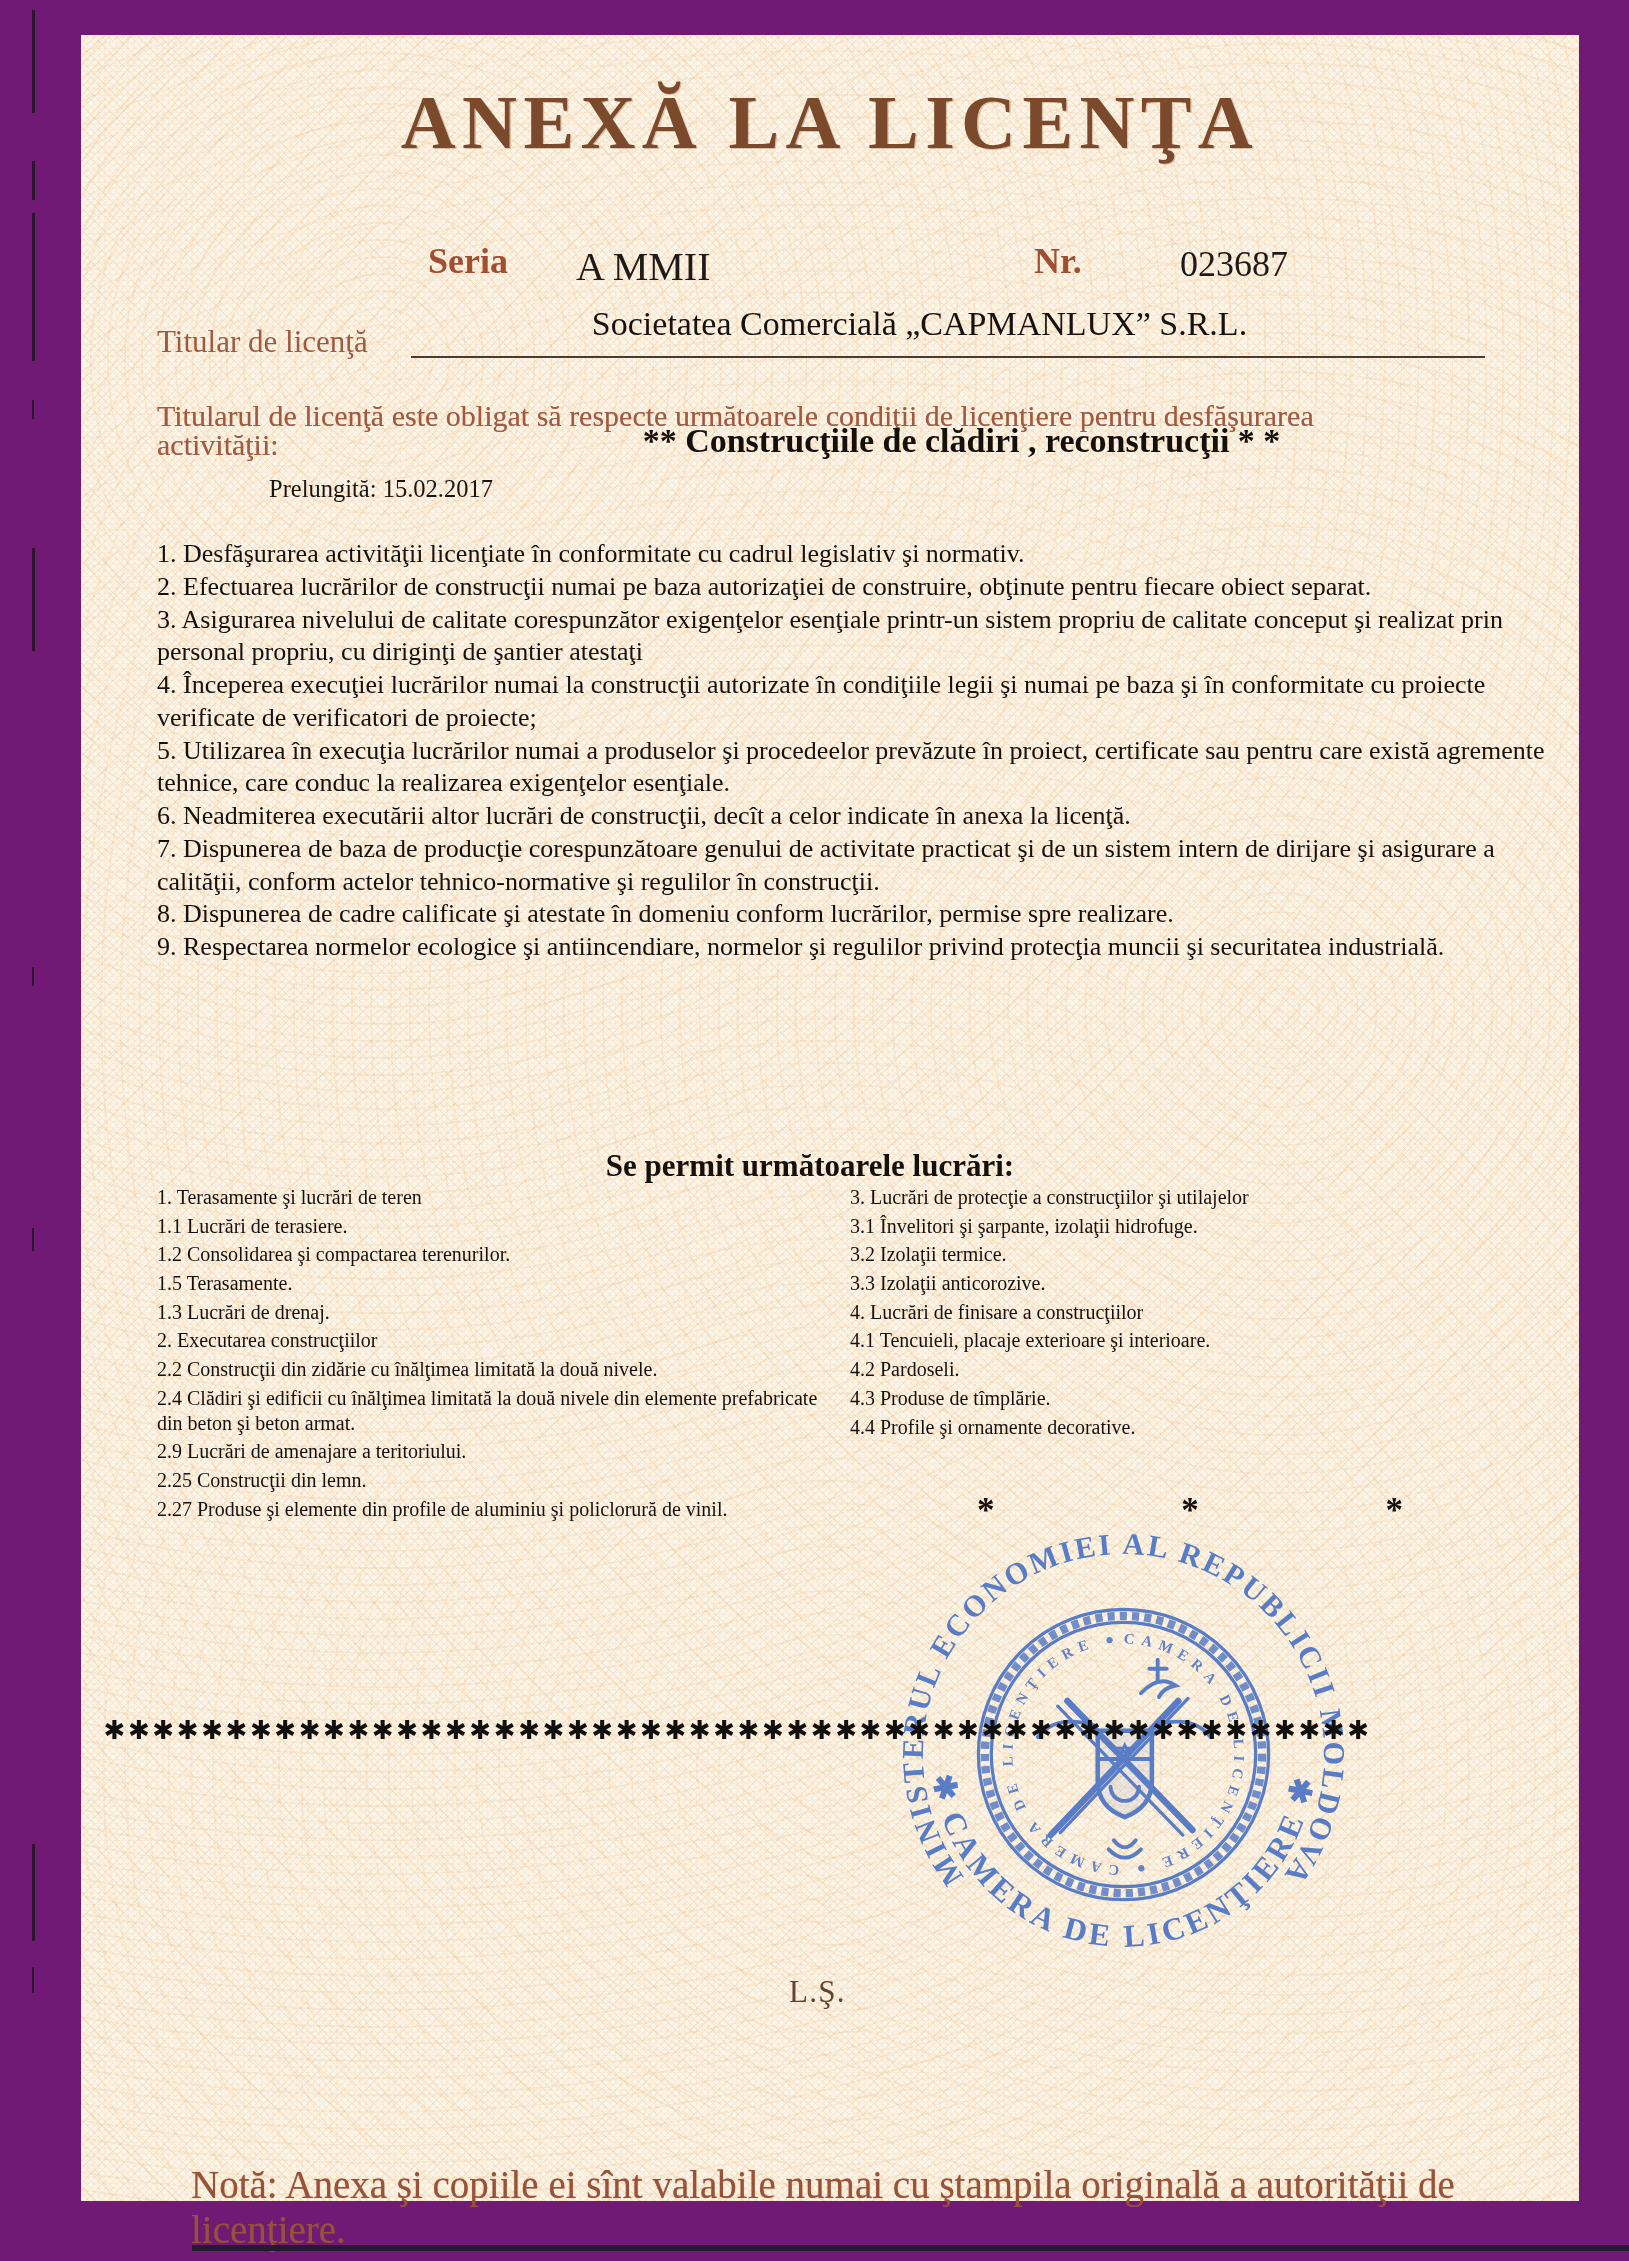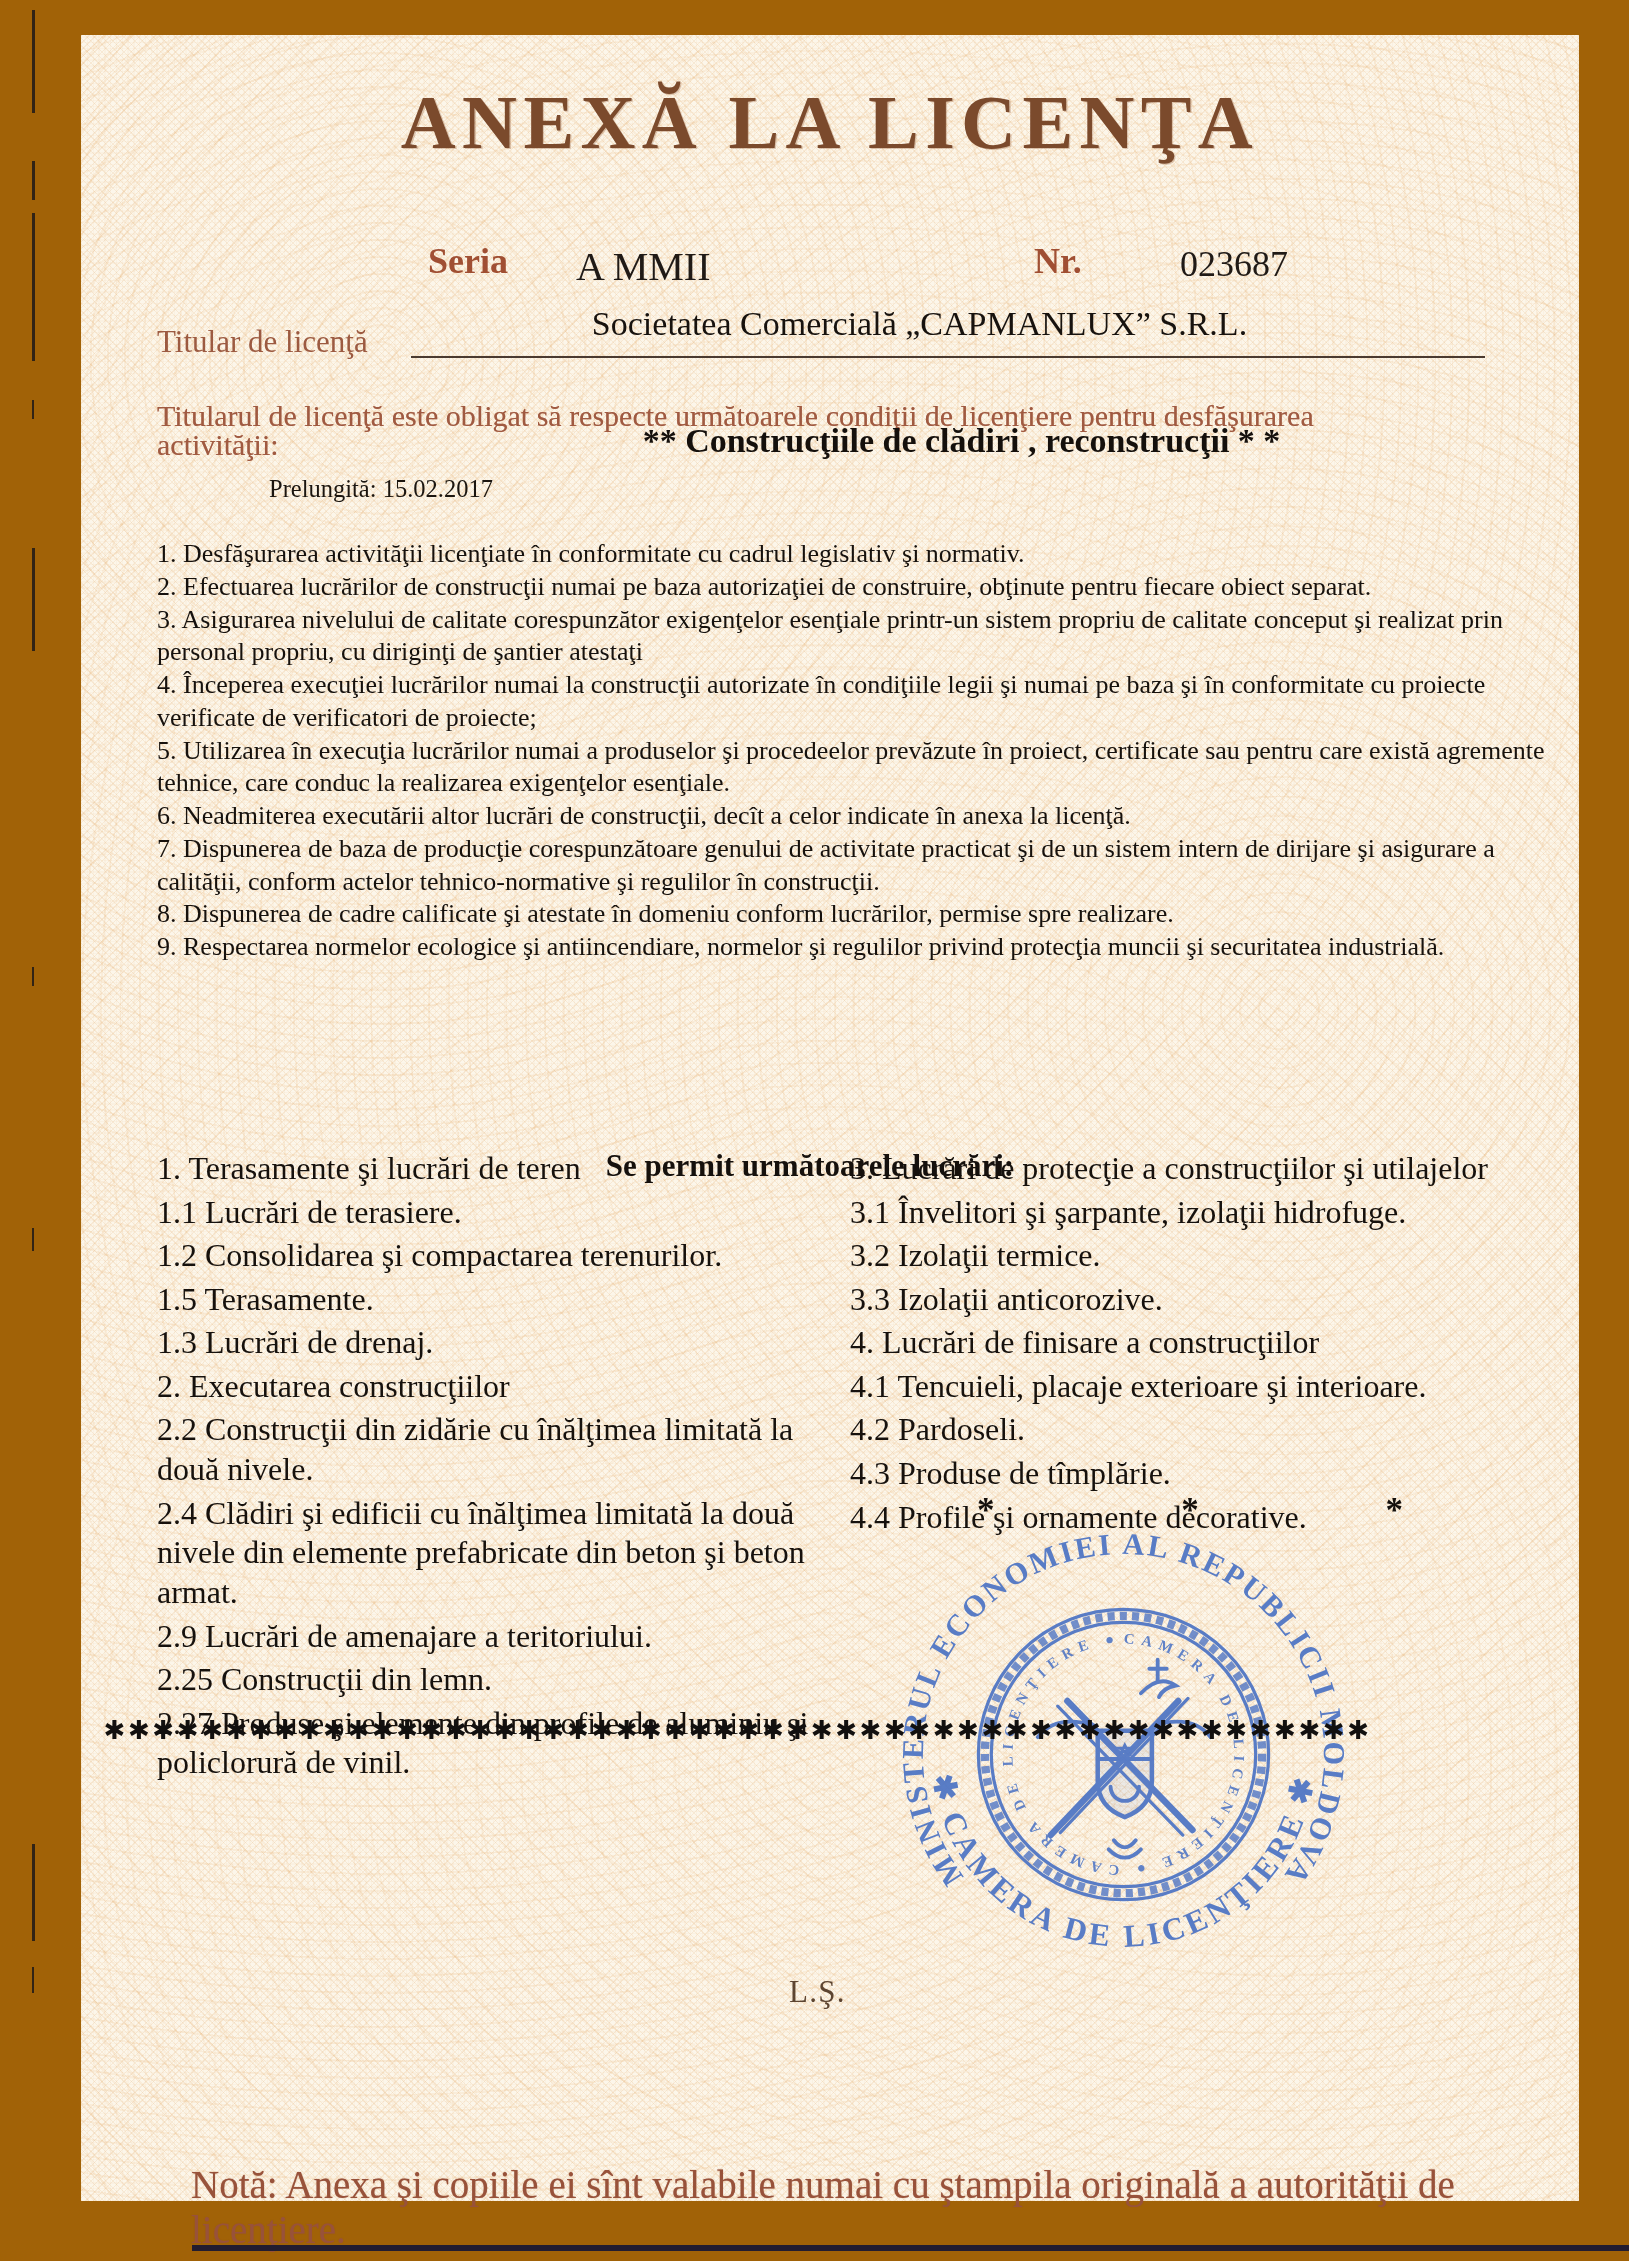--- a/index.html
+++ b/index.html
@@ -1,16 +1,16 @@
 <!DOCTYPE html>
 <html style="font-size:10.3px"><head>
 <meta charset="utf-8">
 <style>
   html,body{margin:0;padding:0;background:#ffffff;}
-  .page{position:relative;width:1630px;height:2261px;background:#a16207;overflow:hidden;
+  .page{position:relative;width:1630px;height:2261px;background:#701a75;overflow:hidden;
         font-family:"Liberation Serif","DejaVu Serif",serif;}
   
   .paper{position:absolute;left:81px;top:35px;width:1498px;height:2166px;
     background-color:#fcf6ea;
     background-image:
       repeating-linear-gradient(0deg, rgba(235,196,150,.10) 0 1.3px, transparent 1.3px 5.8px),
       repeating-linear-gradient(90deg, rgba(235,196,150,.10) 0 1.3px, transparent 1.3px 5.8px),
       repeating-linear-gradient(45deg, rgba(224,164,96,.16) 0 1px, transparent 1px 5.2px),
       repeating-linear-gradient(-45deg, rgba(224,164,96,.16) 0 1px, transparent 1px 5.2px),
       repeating-radial-gradient(circle at 20% 15%, rgba(230,170,100,.13) 0 1.9px, transparent 1.9px 17px),
@@ -28,21 +28,21 @@
   .titular-label{left:76px;top:289px;font-size:31px;color:#9c5a41;}
   .titular-value{left:271px;top:270px;width:1135px;text-align:center;font-size:34px;color:#17120e;}
   .titular-underline{left:330px;top:321px;width:1074px;height:1.9px;background:#4a3a30;}
   .oblig{font-size:30px;color:#a05a41;text-shadow:0 0 0.6px rgba(160,90,65,.55);}
   .oblig1{left:76px;top:364px;width:1367px;}
   .oblig2{left:76px;top:393px;}
   .activity{left:413px;top:387px;width:935px;text-align:center;font-size:34px;font-weight:bold;color:#15100c;}
   .prolong{left:188px;top:440px;font-size:24.5px;color:#1b150f;}
   .conds{left:76px;top:503px;width:1422px;font-size:26px;line-height:1.26;color:#16110d;}
   .permit-header{left:84px;top:1065px;width:1290px;text-align:center;font-size:31px;font-weight:bold;color:#15100c;margin-top:48px;}
-  .col{font-size:32px;line-height:1.24;color:#16110d;}
+  .col{font-size:20px;line-height:1.24;color:#16110d;margin-top:36px;}
   .col-left{left:76px;top:1114px;width:690px;}
   .col-right{left:769px;top:1114px;width:738px;}
   .col > div{margin:0 0 3.9px 0;}
   .three-stars{left:896px;top:1456px;width:426px;display:flex;justify-content:space-between;
                font-size:35px;color:#15100c;font-weight:bold;}
   .separator{left:22.6px;top:1680px;width:1286px;font-family:"DejaVu Sans",sans-serif;
              font-size:26px;letter-spacing:2.6px;color:#12100f;white-space:nowrap;overflow:hidden;z-index:5;}
   .stamp{left:820px;top:1497px;width:445px;height:445px;z-index:2;opacity:.93;}
   .ls{left:708px;top:1939px;font-size:31px;color:#5d4531;letter-spacing:1.3px;}
   .note{left:110px;top:2097px;width:1399px;font-size:39px;color:#98523a;

